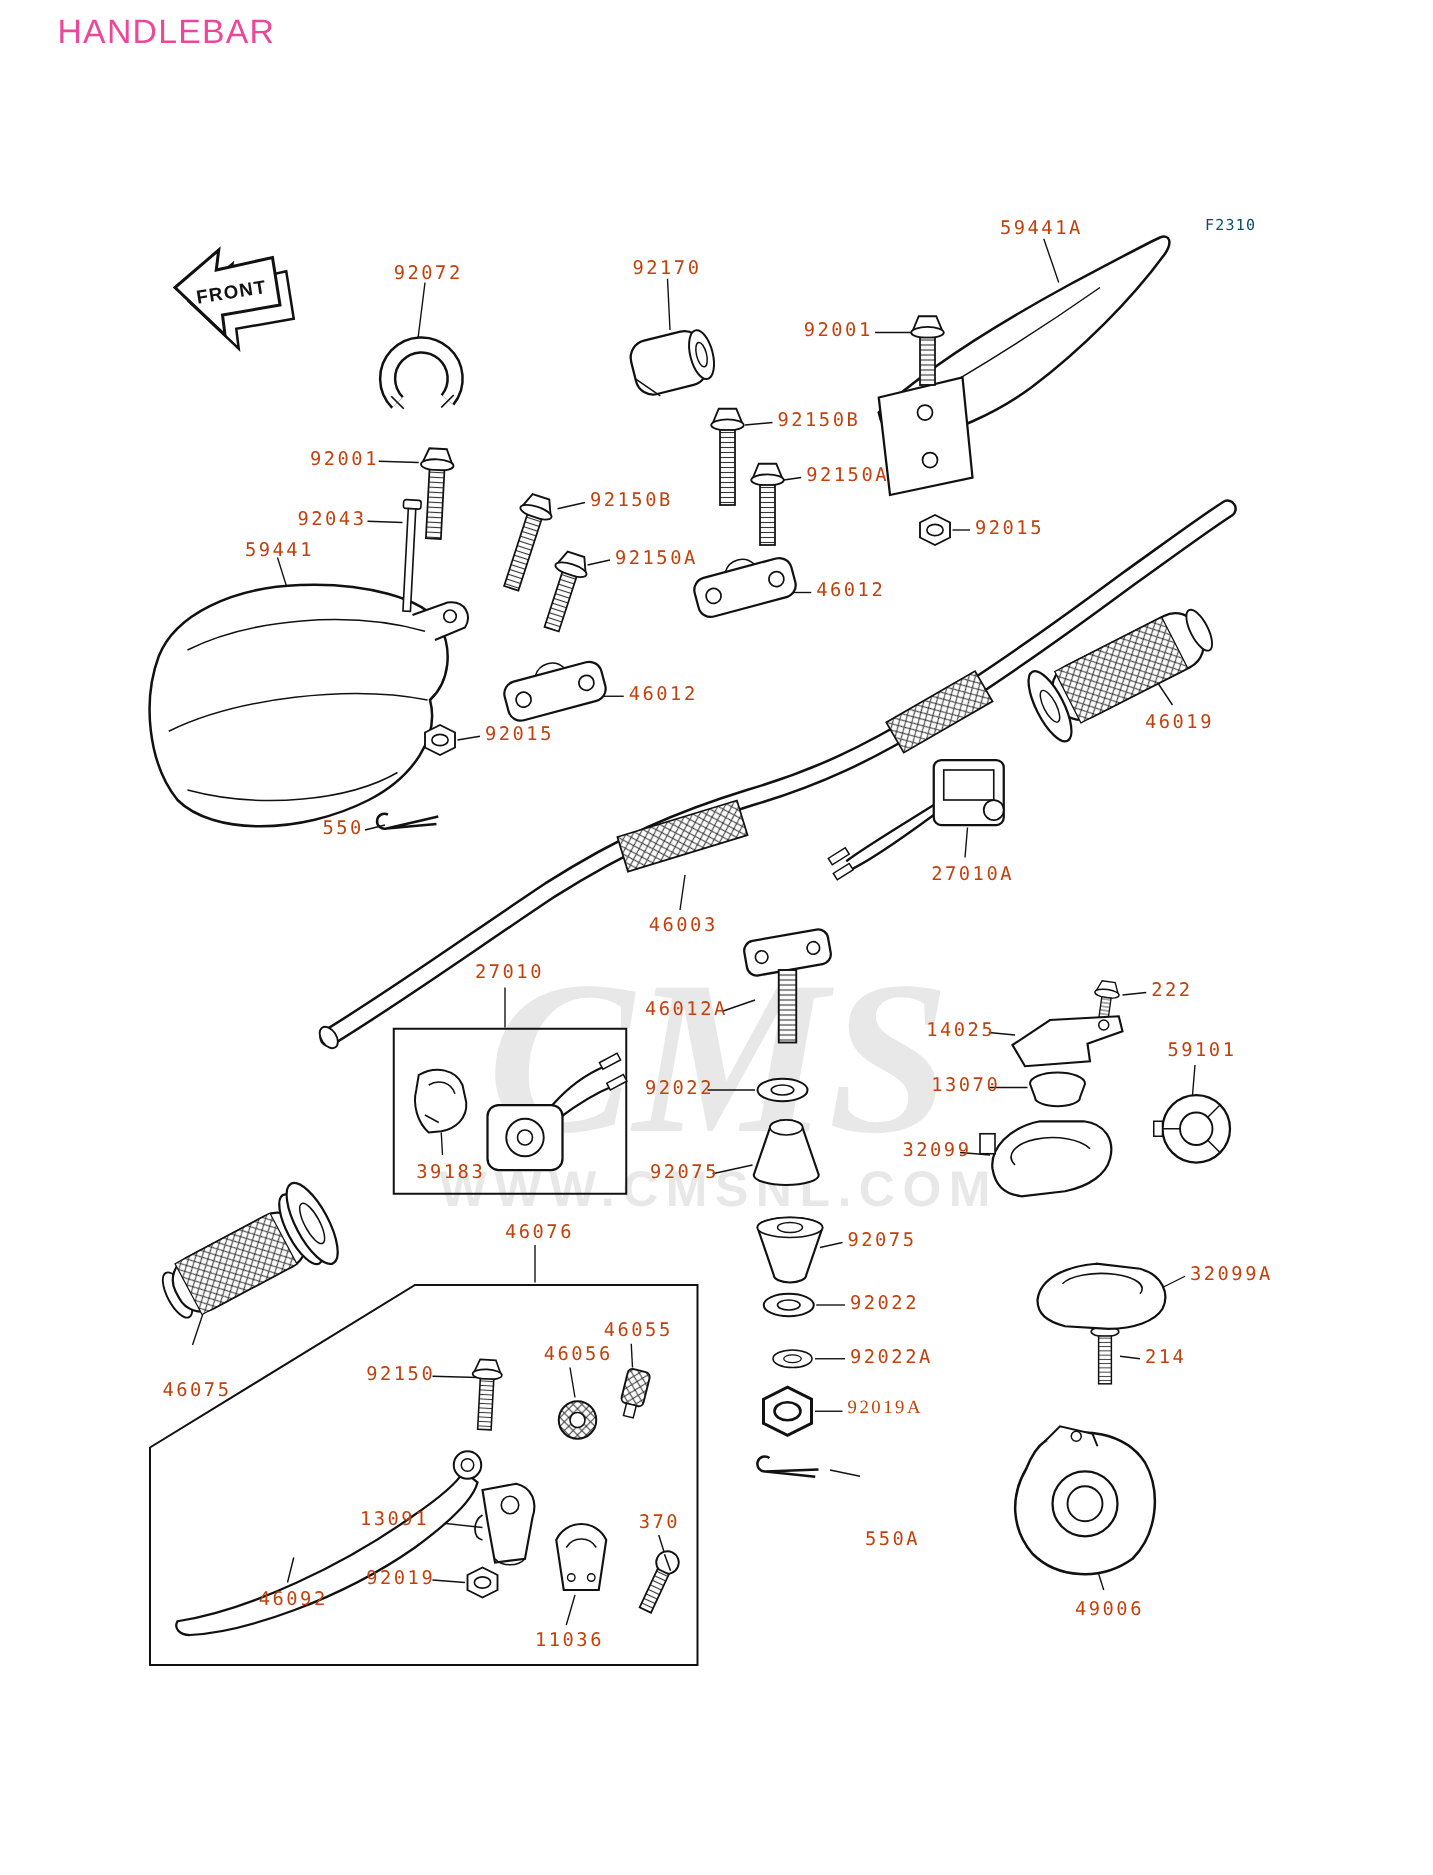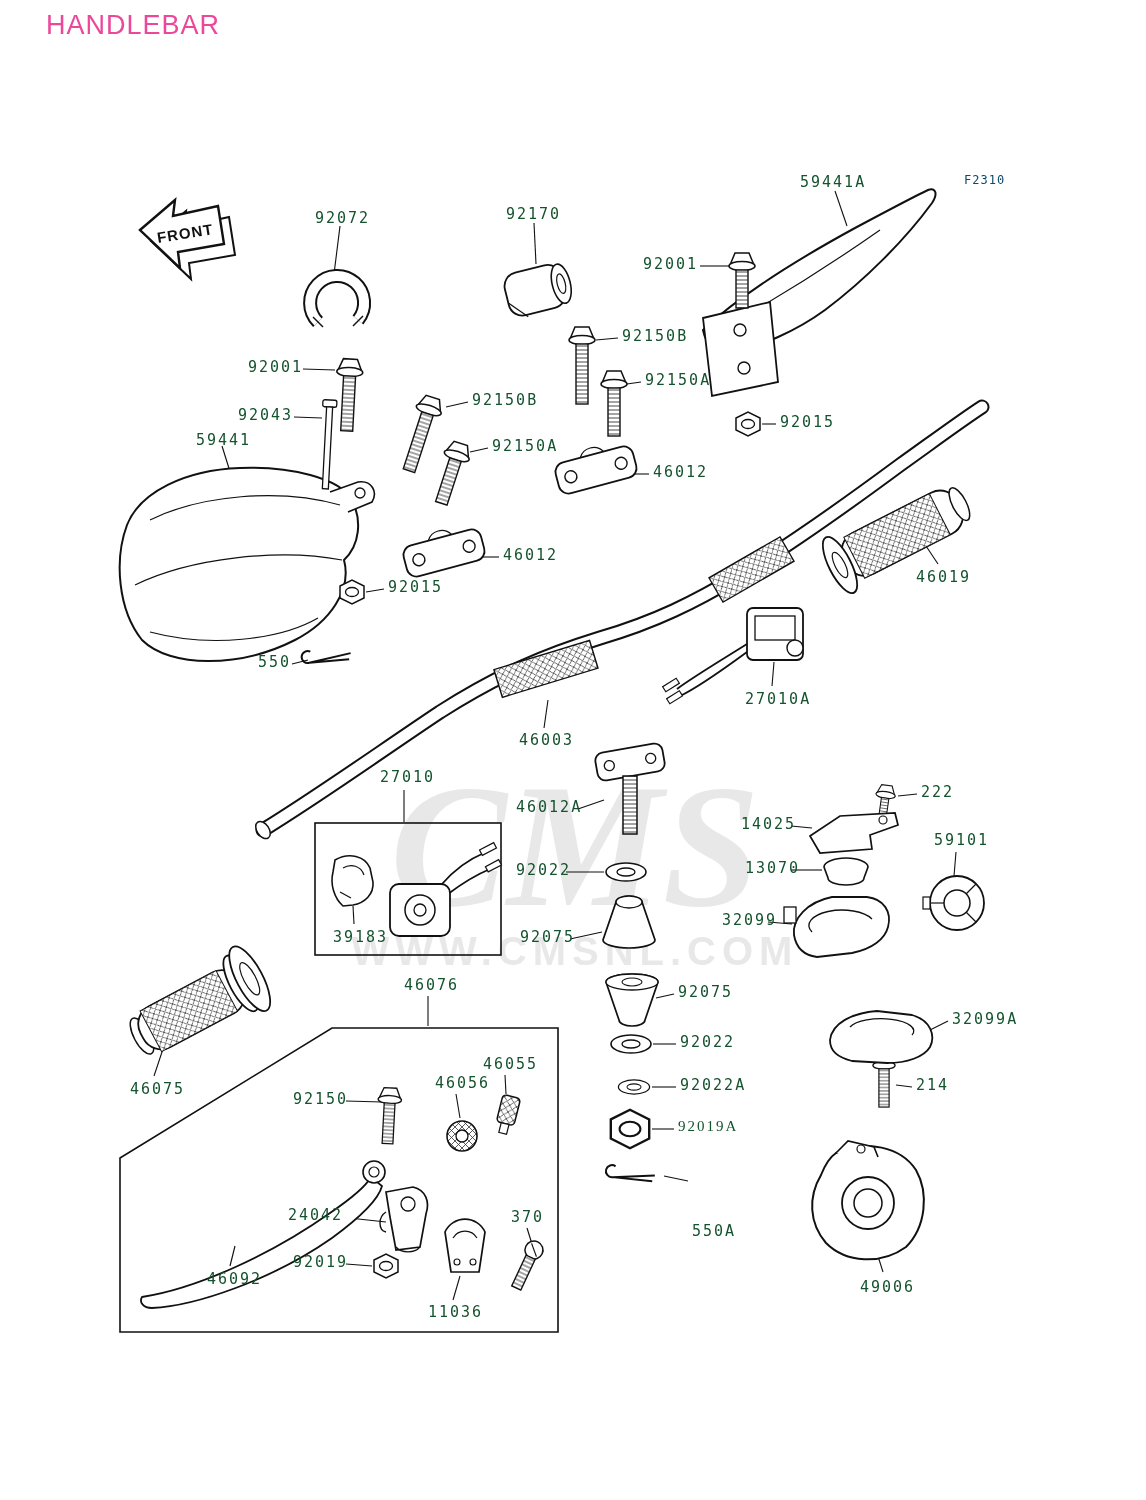--- a/index.html
+++ b/index.html
@@ -15,21 +15,21 @@
   }
   .diagram-code {
     position:absolute; left:964px; top:173px;
     font:12px "DejaVu Sans Mono", monospace; letter-spacing:1px; color:#0c4a6e;
   }
   #diagram-wrap { position:absolute; left:0; top:0; width:1146px; height:1500px; }
   #diagram-svg { position:absolute; left:0; top:0; }
   #labels-layer { position:absolute; left:0; top:0; width:1146px; height:1500px; pointer-events:none; }
   .part-label {
     position:absolute; font:15px "DejaVu Sans Mono", monospace;
-    letter-spacing:2px; color:#14532d; white-space:nowrap;
+    letter-spacing:2px; color:#c2410c; white-space:nowrap;
     pointer-events:auto; cursor:pointer;
   }
   .footer-banner {
     position:absolute; left:0; top:1420px; width:1146px; text-align:center;
     font-family:"Liberation Serif", serif; font-size:35px; cursor:pointer;
   }
   .wm-big { font-family:"Liberation Serif", serif; font-weight:bold; font-style:italic; }
   .wm-small { font-family:"Liberation Sans", sans-serif; font-weight:bold; letter-spacing:6px; }
   .front-text { font-family:"Liberation Sans", sans-serif; font-weight:bold; }
 </style>
@@ -400,26 +400,26 @@
       <span class="part-label" style="left: 722px; top: 911px;">32099</span>
       <span class="part-label" style="left: 333px; top: 928px;">39183</span>
       <span class="part-label" style="left: 520px; top: 928px;">92075</span>
       <span class="part-label" style="left: 404px; top: 976px;">46076</span>
       <span class="part-label" style="left: 678px; top: 983px;">92075</span>
       <span class="part-label" style="left: 952px; top: 1010px;">32099A</span>
       <span class="part-label" style="left: 680px; top: 1033px;">92022</span>
       <span class="part-label" style="left: 680px; top: 1076px;">92022A</span>
       <span class="part-label" style="left: 916px; top: 1076px;">214</span>
       <span class="part-label" style="left: 678px; top: 1118px; font-family: Liberation Serif, serif;">92019A</span>
-      <span class="part-label" style="left: 130px; top: 1080px;">46075</span>
+      <span class="part-label" style="left: 130px; top: 1103px;">46075</span>
       <span class="part-label" style="left: 293px; top: 1090px;">92150</span>
       <span class="part-label" style="left: 435px; top: 1074px;">46056</span>
       <span class="part-label" style="left: 483px; top: 1055px;">46055</span>
       <span class="part-label" style="left: 692px; top: 1222px;">550A</span>
-      <span class="part-label" style="left: 288px; top: 1206px;">24042</span>
+      <span class="part-label" style="left: 288px; top: 1206px;">13091</span>
       <span class="part-label" style="left: 511px; top: 1208px;">370</span>
       <span class="part-label" style="left: 293px; top: 1253px;">92019</span>
       <span class="part-label" style="left: 207px; top: 1270px;">46092</span>
       <span class="part-label" style="left: 428px; top: 1303px;">11036</span>
       <span class="part-label" style="left: 860px; top: 1278px;">49006</span>
     </div>
 
 <div class="page-title">HANDLEBAR</div>
 <div class="diagram-code">F2310</div>
 

